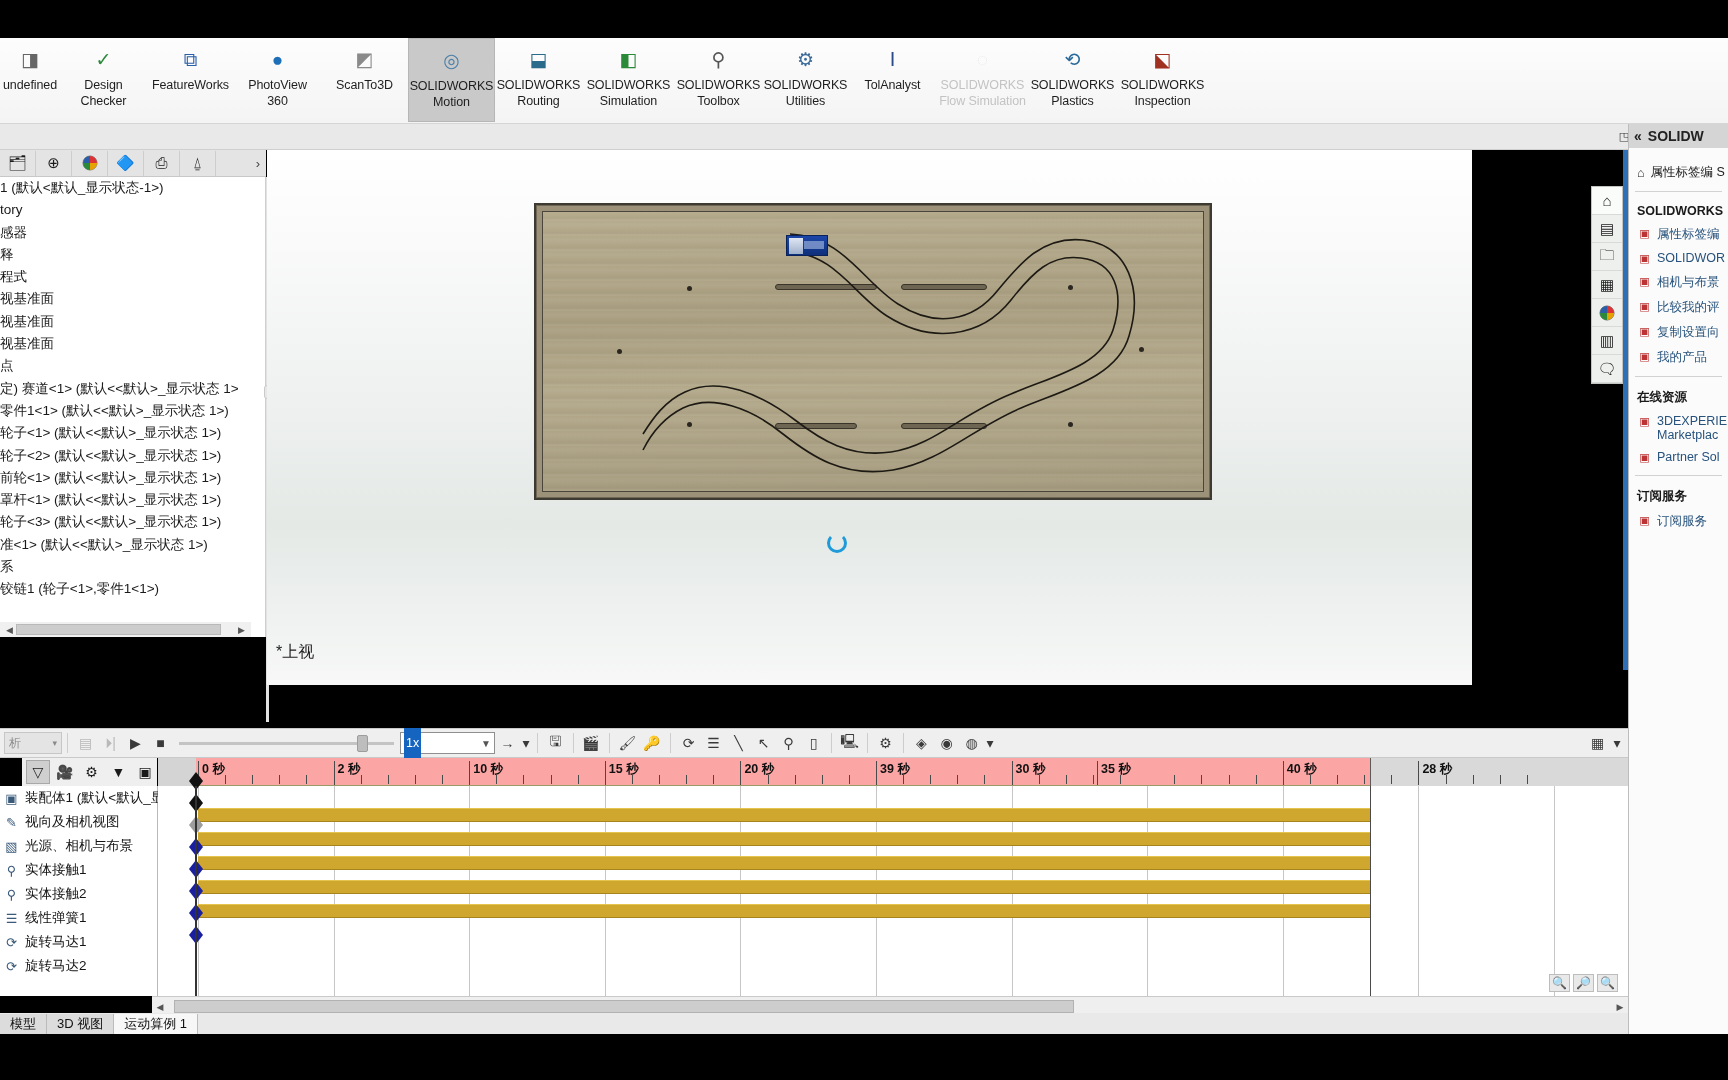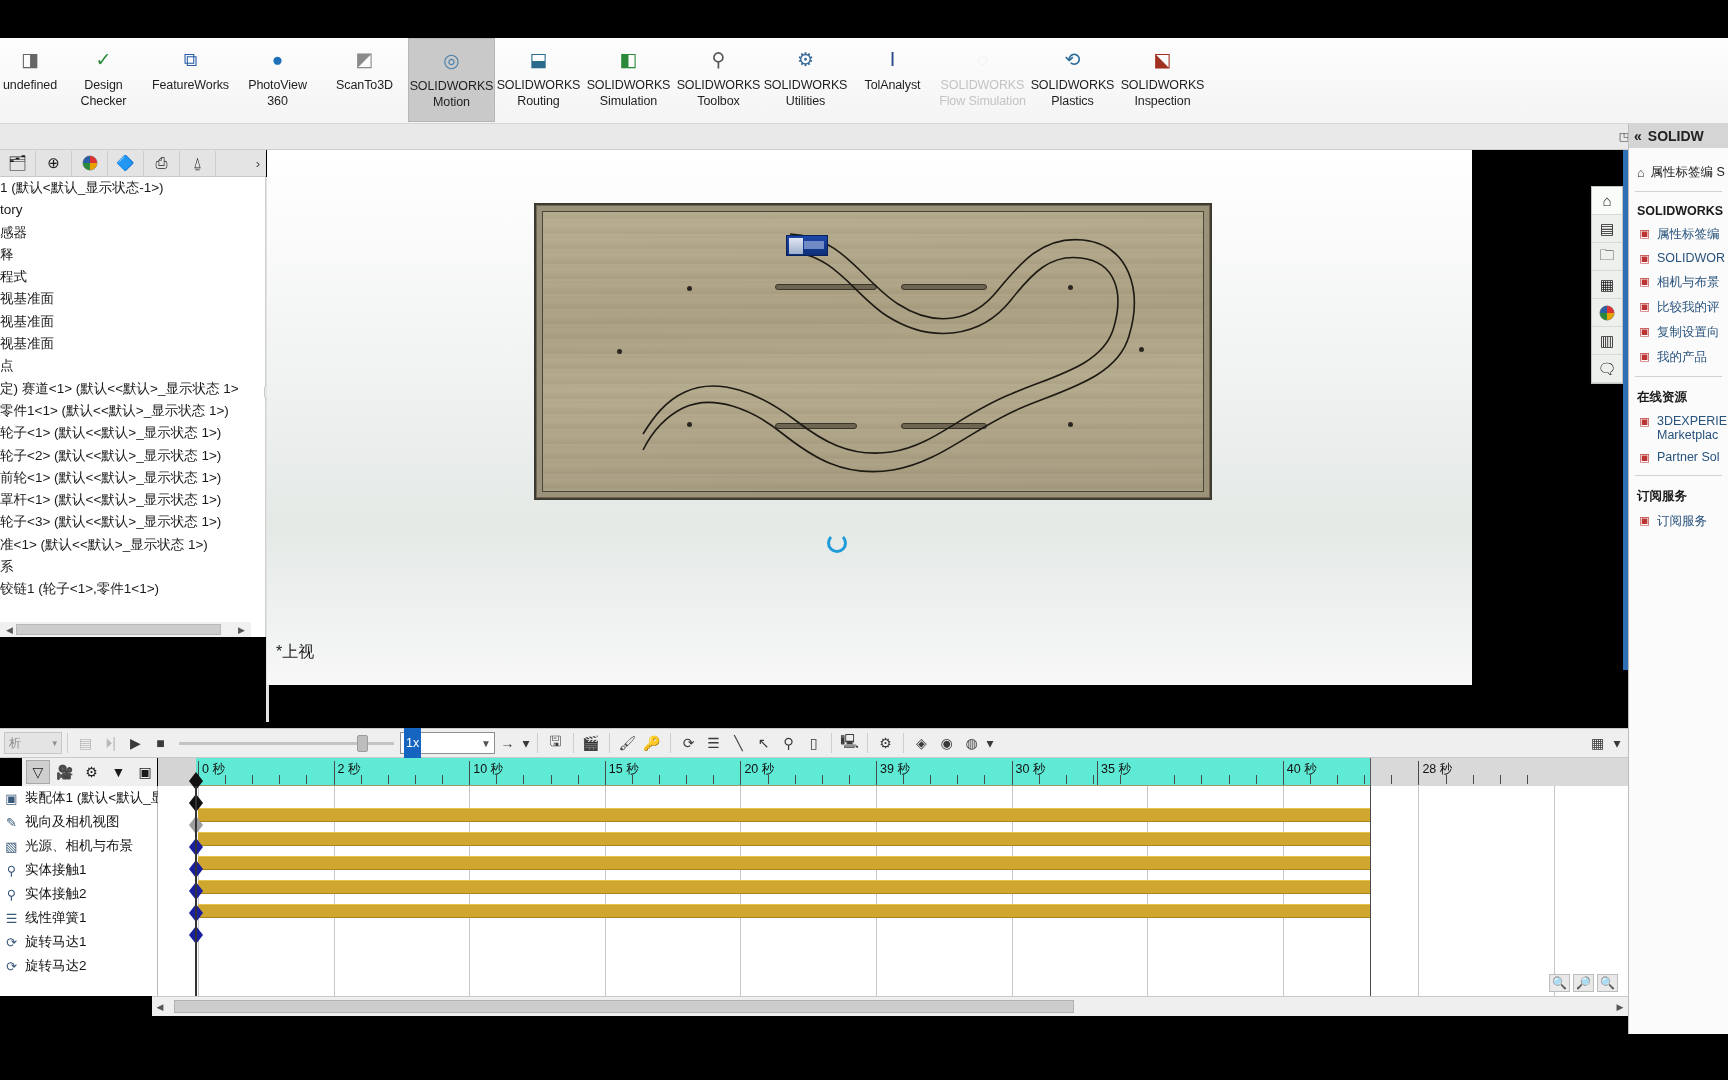--- a/index.html
+++ b/index.html
@@ -125,22 +125,22 @@
                 background:#efefef; display:flex; align-items:center; gap:3px; padding-left:4px; }
   .fbtn { width:25px; height:24px; display:flex; align-items:center; justify-content:center; font-size:14px; }
   .fbtn.on { background:#cfcfcf; border:1px solid #a8a8a8; }
 
   .mm-tree { position:absolute; left:0; top:786px; width:158px; height:210px; background:#fff;
              border-right:1px solid #b9b9b9; }
   .mmrow { height:24px; display:flex; align-items:center; gap:5px; padding-left:3px;
            font-size:13.5px; white-space:nowrap; color:#141414; }
   .mmrow .mic { width:17px; flex:0 0 17px; display:flex; align-items:center; justify-content:center; font-size:13px; }
 
-  .mm-ruler { position:absolute; left:158px; top:758px; width:1470px; height:28px; background:#5eead4;
-              border-bottom:1px solid #9a9a66; }
+  .mm-ruler { position:absolute; left:158px; top:758px; width:1470px; height:28px; background:#fca5a5;
+              border-bottom:1px solid #9a9a66;font-weight:bold; }
   .mm-ruler .gray-head { position:absolute; left:0; top:0; width:38px; height:28px; background:#d4d4d4; }
   .mm-ruler .gray-tail { position:absolute; left:1212px; top:0; right:0; height:28px; background:#d9d9d9;
                          border-left:1px solid #5a5a5a; }
   .rl-lab { position:absolute; top:3px; font-size:12.5px; color:#111; padding-left:3px;
             border-left:1px solid #4a4a4a; height:24px; }
   .rl-tick { position:absolute; top:17px; width:1px; height:9px; background:#4a4a4a; }
 
   .mm-grid { position:absolute; left:158px; top:786px; width:1470px; height:210px; background:#fff; }
   .gcol { position:absolute; top:0; width:1px; height:210px; background:#dcdcdc; }
   .gcol.major { background:#c6c6c6; }
@@ -595,15 +595,22 @@
       <div class="zbtn">🔍</div>
     </div>
   </div>
 
   <div class="mm-hscroll">
     <div class="mmh-arrow">◀</div>
     <div class="mmh-thumb"></div>
     <div class="mmh-arrow" style="margin-left:auto;">▶</div>
   </div>
 
+  <div class="bottom-tabs">
+    <div id="btabs-host" style="display:flex;align-items:flex-end;height:21px;">
+        <div class="btab">模型</div>
+        <div class="btab">3D 视图</div>
+        <div class="btab active">运动算例 1</div>
+      </div>
+  </div>
 
   <div class="bottom-black"></div>
 </div>
 
 </body></html>

